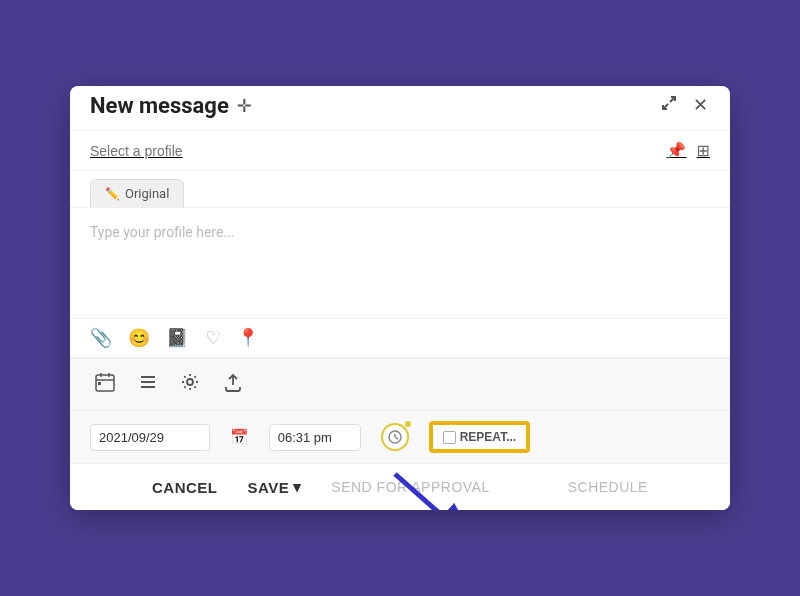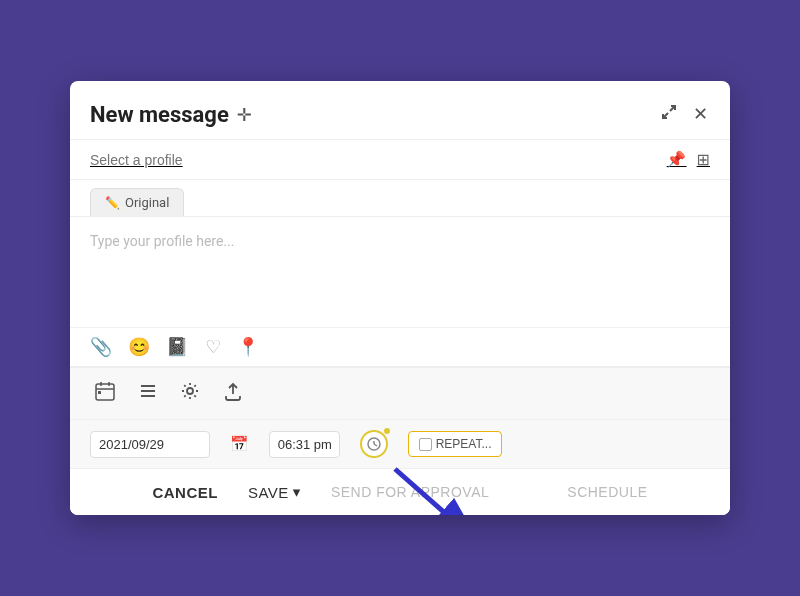--- a/index.html
+++ b/index.html
@@ -16,21 +16,21 @@
       background: #fff;
       border-radius: 8px;
       width: 660px;
       box-shadow: 0 8px 32px rgba(0,0,0,0.3);
       overflow: hidden;
     }
     .modal-header {
       display: flex;
       align-items: center;
       justify-content: space-between;
-      padding: 20px 20px 12px 20px;
+      padding: 6px 20px 12px 20px;
       border-bottom: 1px solid #eee;
     }
     .modal-title-area {
       display: flex;
       align-items: center;
       gap: 8px;
     }
     .modal-title {
       font-size: 22px;
       font-weight: 700;
@@ -167,21 +167,21 @@
       color: #666;
       font-size: 15px;
       cursor: pointer;
     }
     .time-input {
       border: 1px solid #ddd;
       border-radius: 4px;
       padding: 5px 8px;
       font-size: 13px;
       color: #333;
-      width: 71px;
+      width: 92px;
       background: #fff;
     }
     .clock-btn {
       width: 28px;
       height: 28px;
       border-radius: 50%;
       border: 2px solid #e0c830;
       background: #fff;
       cursor: pointer;
       display: flex;
@@ -198,27 +198,28 @@
       height: 6px;
       background: #e0c830;
       border-radius: 50%;
       top: -4px;
       right: -4px;
     }
     .repeat-btn {
       display: flex;
       align-items: center;
       gap: 4px;
-      border: 1px solid #eab308;
+      border: 4px solid #eab308;
       border-radius: 4px;
       padding: 5px 10px;
       font-size: 12px;
       color: #555;
       background: #fff;
       cursor: pointer;
+      font-weight: bold;
     }
     .repeat-checkbox {
       width: 13px;
       height: 13px;
       border: 1px solid #aaa;
       border-radius: 2px;
       background: #fff;
     }
     .footer {
       display: flex;
@@ -235,21 +236,21 @@
       font-size: 15px;
       font-weight: 700;
       color: #333;
       cursor: pointer;
       letter-spacing: 0.5px;
     }
     .btn-save {
       background: none;
       border: none;
       font-size: 15px;
-      font-weight: 400;
+      font-weight: 700;
       color: #333;
       cursor: pointer;
       display: flex;
       align-items: center;
       gap: 4px;
       letter-spacing: 0.5px;
     }
     .btn-approval {
       background: none;
       border: none;

